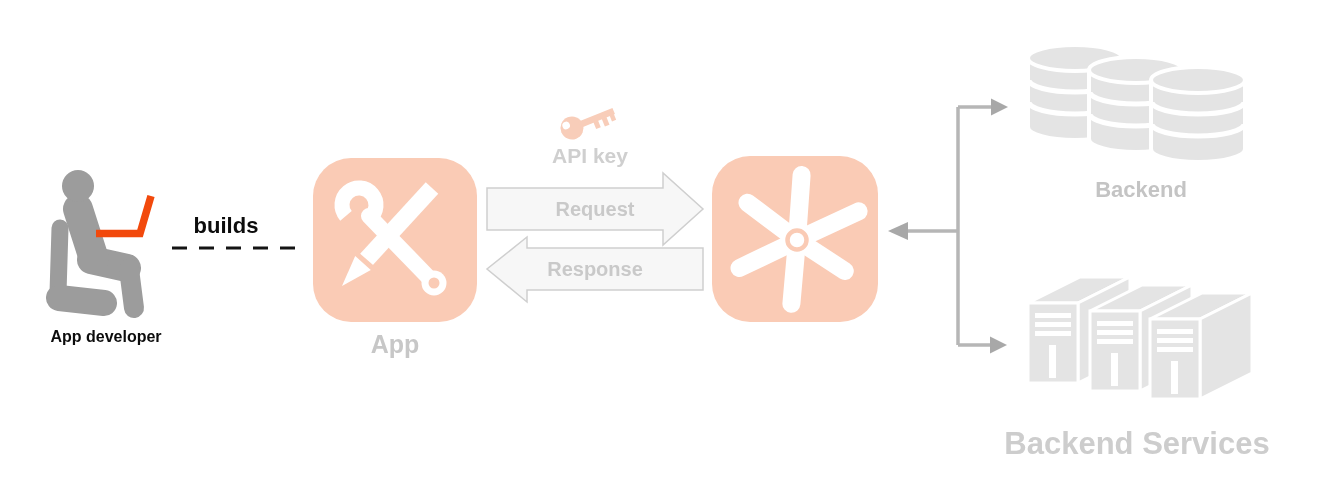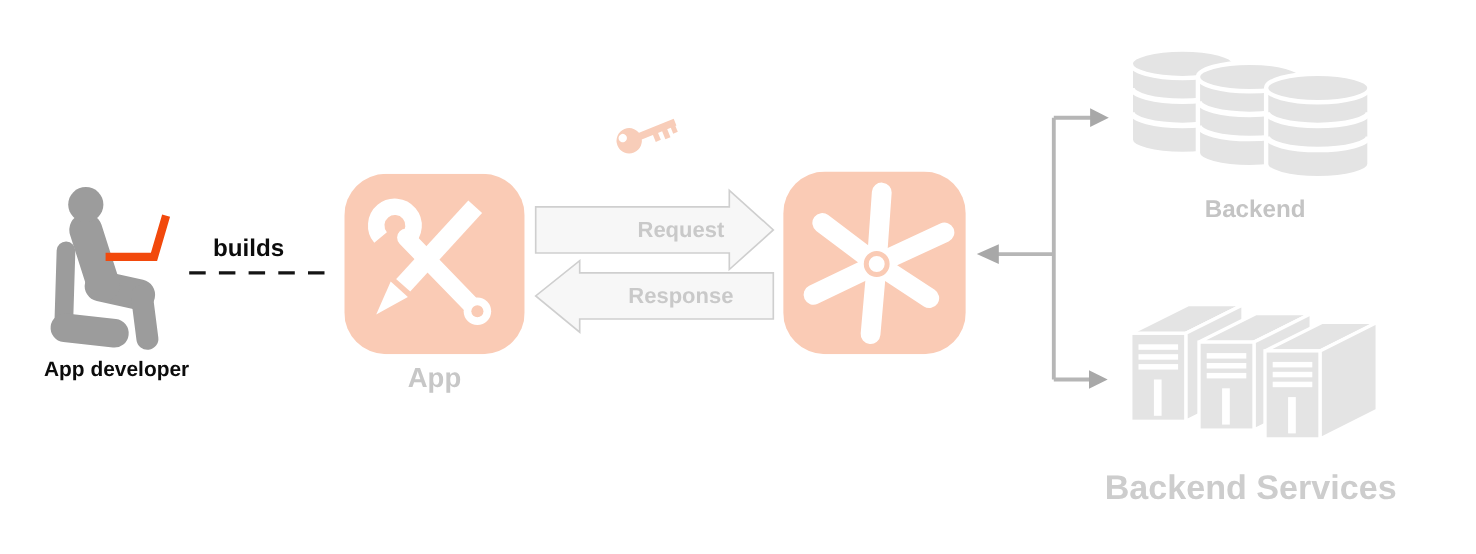--- a/index.html
+++ b/index.html
@@ -4,24 +4,24 @@
 <style>
   html,body{margin:0;padding:0;background:#ffffff;}
   .canvas{
     position:relative;width:1342px;height:504px;background:#ffffff;overflow:hidden;
     font-family:"Liberation Sans","DejaVu Sans",sans-serif;
   }
   .abs{position:absolute;}
   .lbl{font-weight:bold;text-align:center;white-space:nowrap;}
   .lbl-dark{color:#0c0c0c;}
   .lbl-builds{font-size:22px;line-height:24px;}
-  .lbl-developer{font-size:19px;line-height:25px;}
+  .lbl-developer{font-size:16px;line-height:25px;}
   .lbl-icon{color:#c7c7c7;font-size:25px;line-height:26px;}
   .lbl-apikey{color:#cfcfcf;font-size:21px;line-height:26px;}
-  .lbl-arrow{color:#c9c9c9;font-size:20px;line-height:26px;padding-left:24px;}
+  .lbl-arrow{color:#c9c9c9;font-size:20px;line-height:26px;}
   .lbl-esb{color:#c4c4c4;font-size:22px;line-height:26px;font-weight:bold;text-align:center;}
   .lbl-esb span{display:block;}
   .lbl-backend{color:#cdcdcd;font-size:31px;line-height:30px;}
   svg{display:block;}
 </style>
 </head>
 <body>
 
 <div class="canvas">
 
@@ -61,20 +61,21 @@
   <svg class="abs" style="left:550px;top:92px" width="80" height="55" viewBox="0 0 80 55">
     <g transform="rotate(-22 22 36)" fill="#f8cdb9">
       <circle cx="22" cy="36" r="11.5"></circle>
       <rect x="30" y="32.6" width="37" height="6.6"></rect>
       <rect x="44" y="38.5" width="5" height="7.5"></rect>
       <rect x="53" y="38.5" width="5" height="8.5"></rect>
       <rect x="61.5" y="38.5" width="4.5" height="6.5"></rect>
     </g>
     <circle cx="17.5" cy="31.5" r="3.8" fill="#ffffff" transform="rotate(-22 22 36)"></circle>
   </svg>
+  <div class="abs lbl lbl-apikey" style="left:529px;top:143px;width:122px">API key</div>
 
   <svg class="abs" style="left:480px;top:168px" width="240" height="140" viewBox="0 0 240 140">
     <polygon points="7,20 183,20 183,5 223,41 183,77 183,62 7,62" fill="#f7f7f7" stroke="#cfcfcf" stroke-width="1.5"></polygon>
     <polygon points="223,80 47,80 47,69 7,101 47,134 47,122 223,122" fill="#f7f7f7" stroke="#cfcfcf" stroke-width="1.5"></polygon>
   </svg>
   <div class="abs lbl lbl-arrow" style="left:487px;top:196px;width:216px">Request</div>
   <div class="abs lbl lbl-arrow" style="left:487px;top:256px;width:216px">Response</div>
 
   <svg class="abs" style="left:712px;top:156px" width="166" height="166" viewBox="0 0 166 166">
     <rect x="0" y="0" width="166" height="166" rx="38" fill="#facbb5"></rect>

